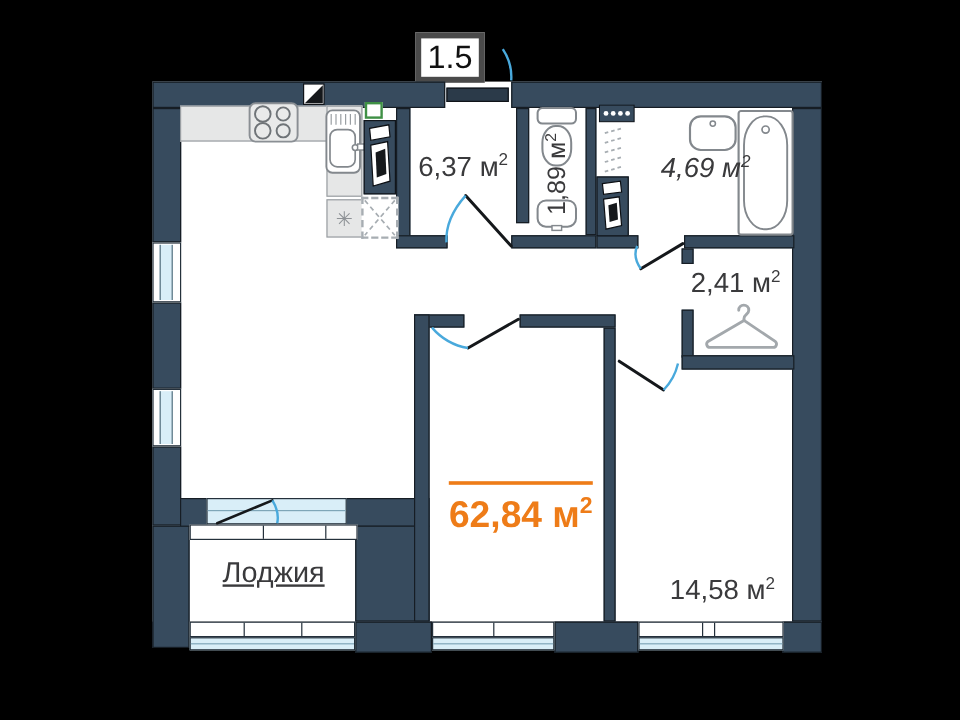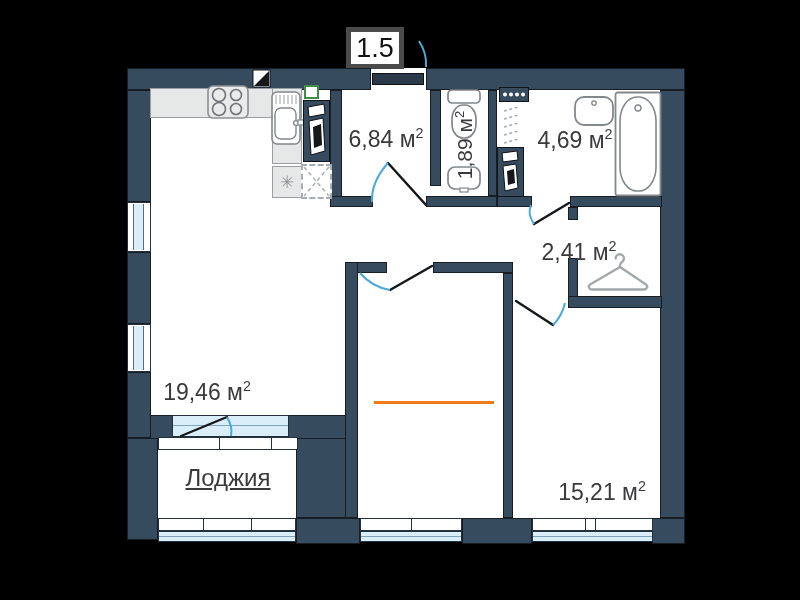--- a/index.html
+++ b/index.html
@@ -224,23 +224,23 @@
     <line x1="569" y1="203" x2="534" y2="224" stroke="#15181B" stroke-width="2.5" stroke-linecap="round"></line>
     <path d="M534 224 Q 527 214 531 205" fill="none" stroke="#49A9DC" stroke-width="2"></path>
     <line x1="432" y1="266" x2="390" y2="290" stroke="#15181B" stroke-width="2.5" stroke-linecap="round"></line>
     <path d="M390 290 Q 372 287 360 273" fill="none" stroke="#49A9DC" stroke-width="2"></path>
     <line x1="516" y1="301" x2="553" y2="325" stroke="#15181B" stroke-width="2.5" stroke-linecap="round"></line>
     <path d="M553 325 Q 562 316 565 303" fill="none" stroke="#49A9DC" stroke-width="2"></path>
     <line x1="181" y1="436" x2="227" y2="417" stroke="#15181B" stroke-width="2.2" stroke-linecap="round"></line>
     <path d="M227 417 Q 233 427 231 436" fill="none" stroke="#49A9DC" stroke-width="2"></path>
   </svg>
 
-  <div class="rl" style="left:207px;top:392px;"><span>19,46 м</span><sup>2</sup></div>
-  <div class="rl" style="left:386px;top:139px;"><span>6,84 м</span><sup>2</sup></div>
+  <div class="rl" style="left:386px;top:139px;"><span>6,37 м</span><sup>2</sup></div>
   <div class="rl rot" style="left:464px;top:145px;font-size:21px;"><span>1,89 м</span><sup>2</sup></div>
-  <div class="rl" style="left:575px;top:140px;"><span>4,69 м</span><sup>2</sup></div>
-  <div class="rl" style="left:579px;top:236px;margin-top:16px;"><span>2,41 м</span><sup>2</sup></div>
-  <div class="rl" style="left:602px;top:492px;"><span>15,21 м</span><sup>2</sup></div>
+  <div class="rl" style="left:588px;top:140px;font-style:italic;"><span>4,69 м</span><sup>2</sup></div>
+  <div class="rl" style="left:613px;top:236px;"><span>2,41 м</span><sup>2</sup></div>
+  <div class="rl" style="left:602px;top:492px;"><span>14,58 м</span><sup>2</sup></div>
   <div class="rl loggia-label" style="left:228px;top:478px;"><span>Лоджия</span></div>
 
   <div class="divline"></div>
+  <div class="area-or" style="left:434px;top:429px;"><span>62,84 м</span><sup>2</sup></div>
 
 </div>
 
 </body></html>

